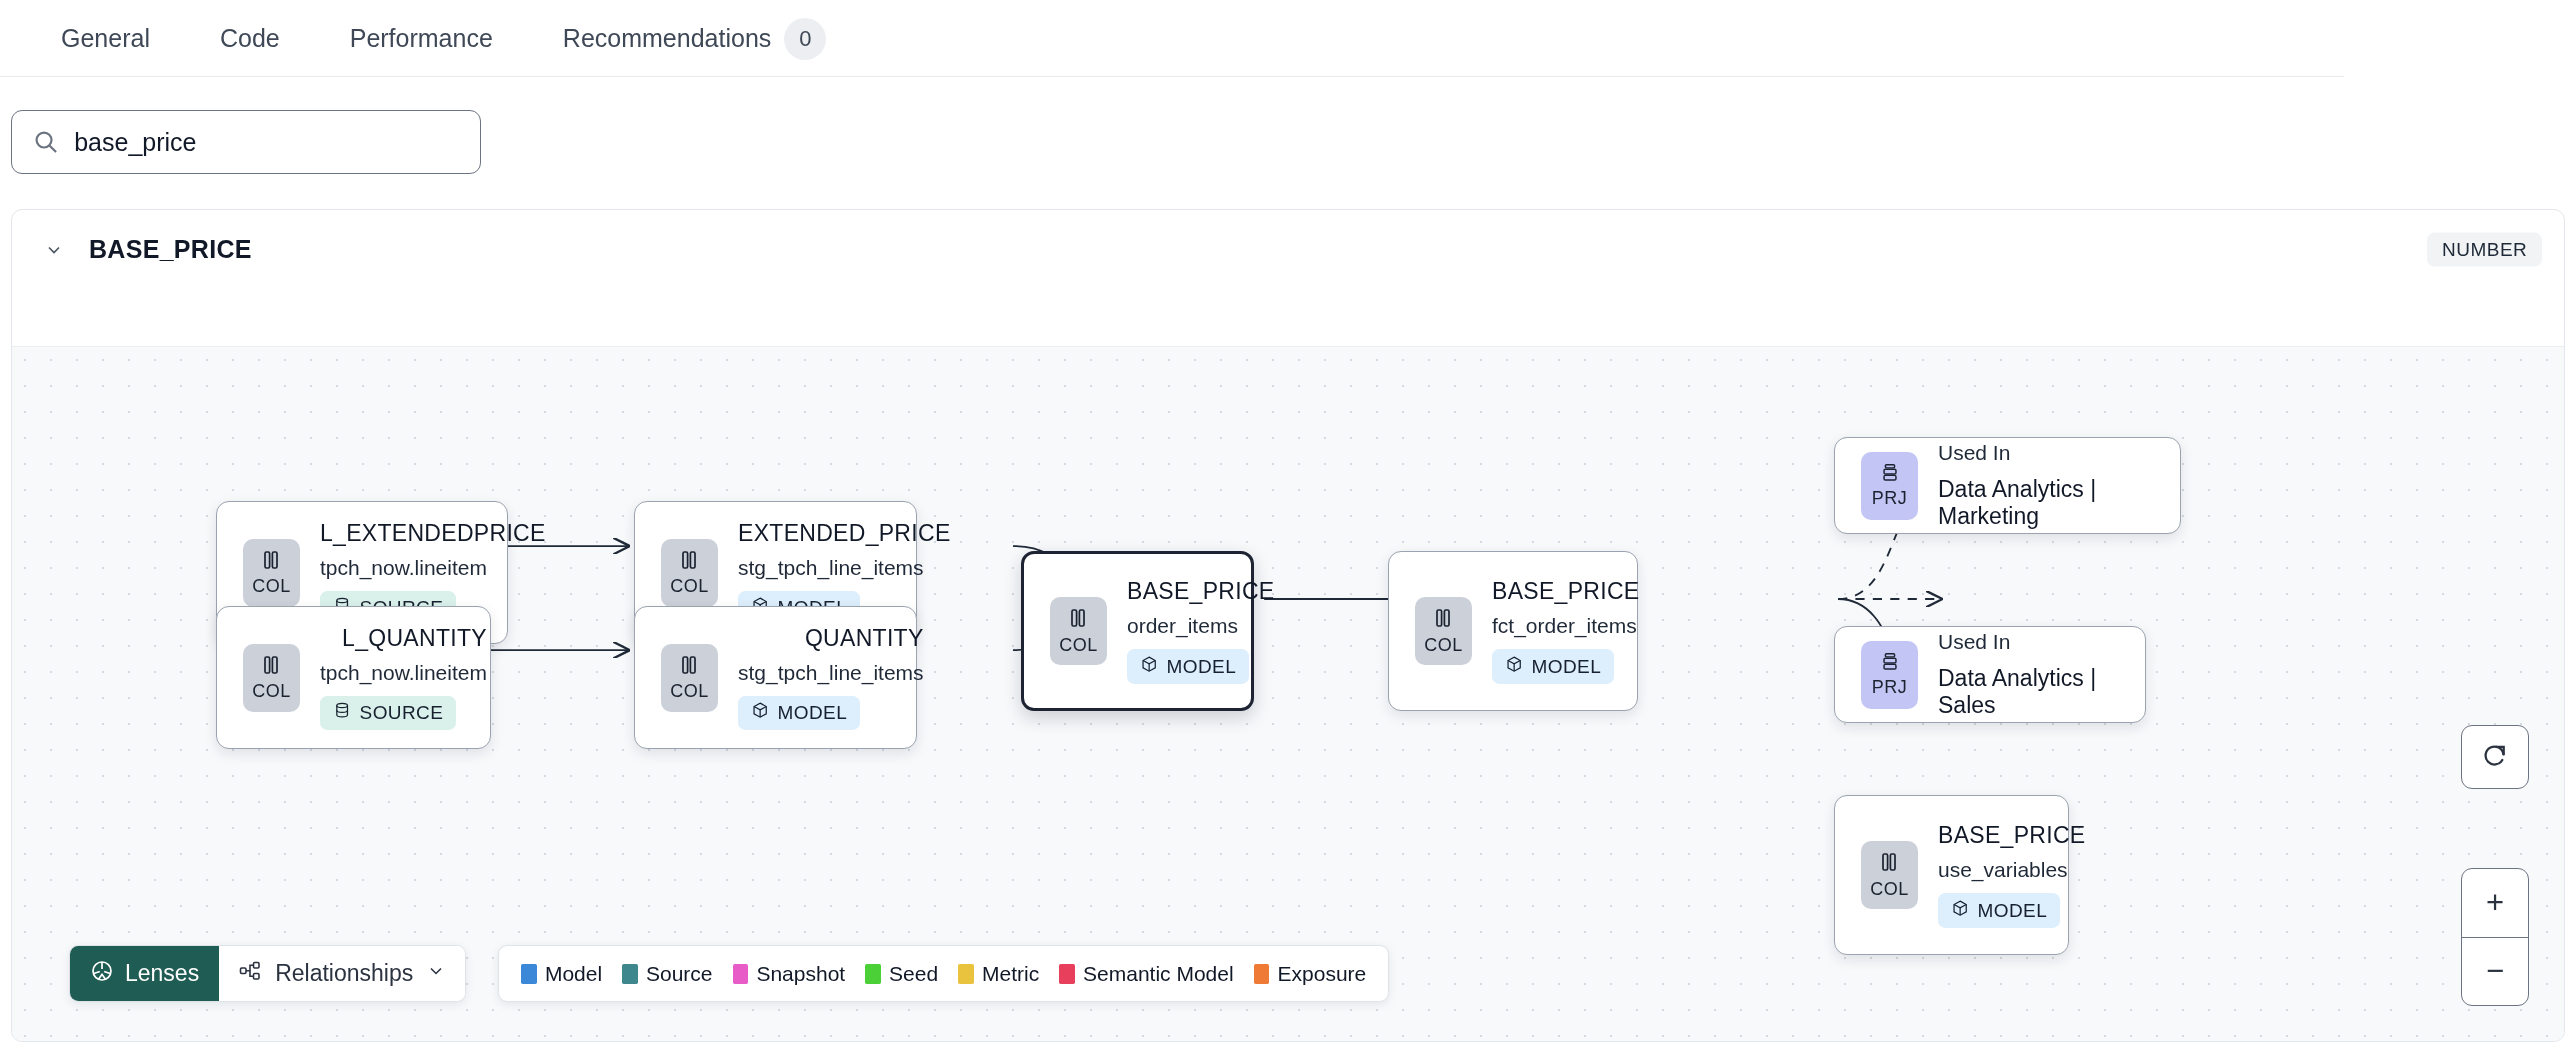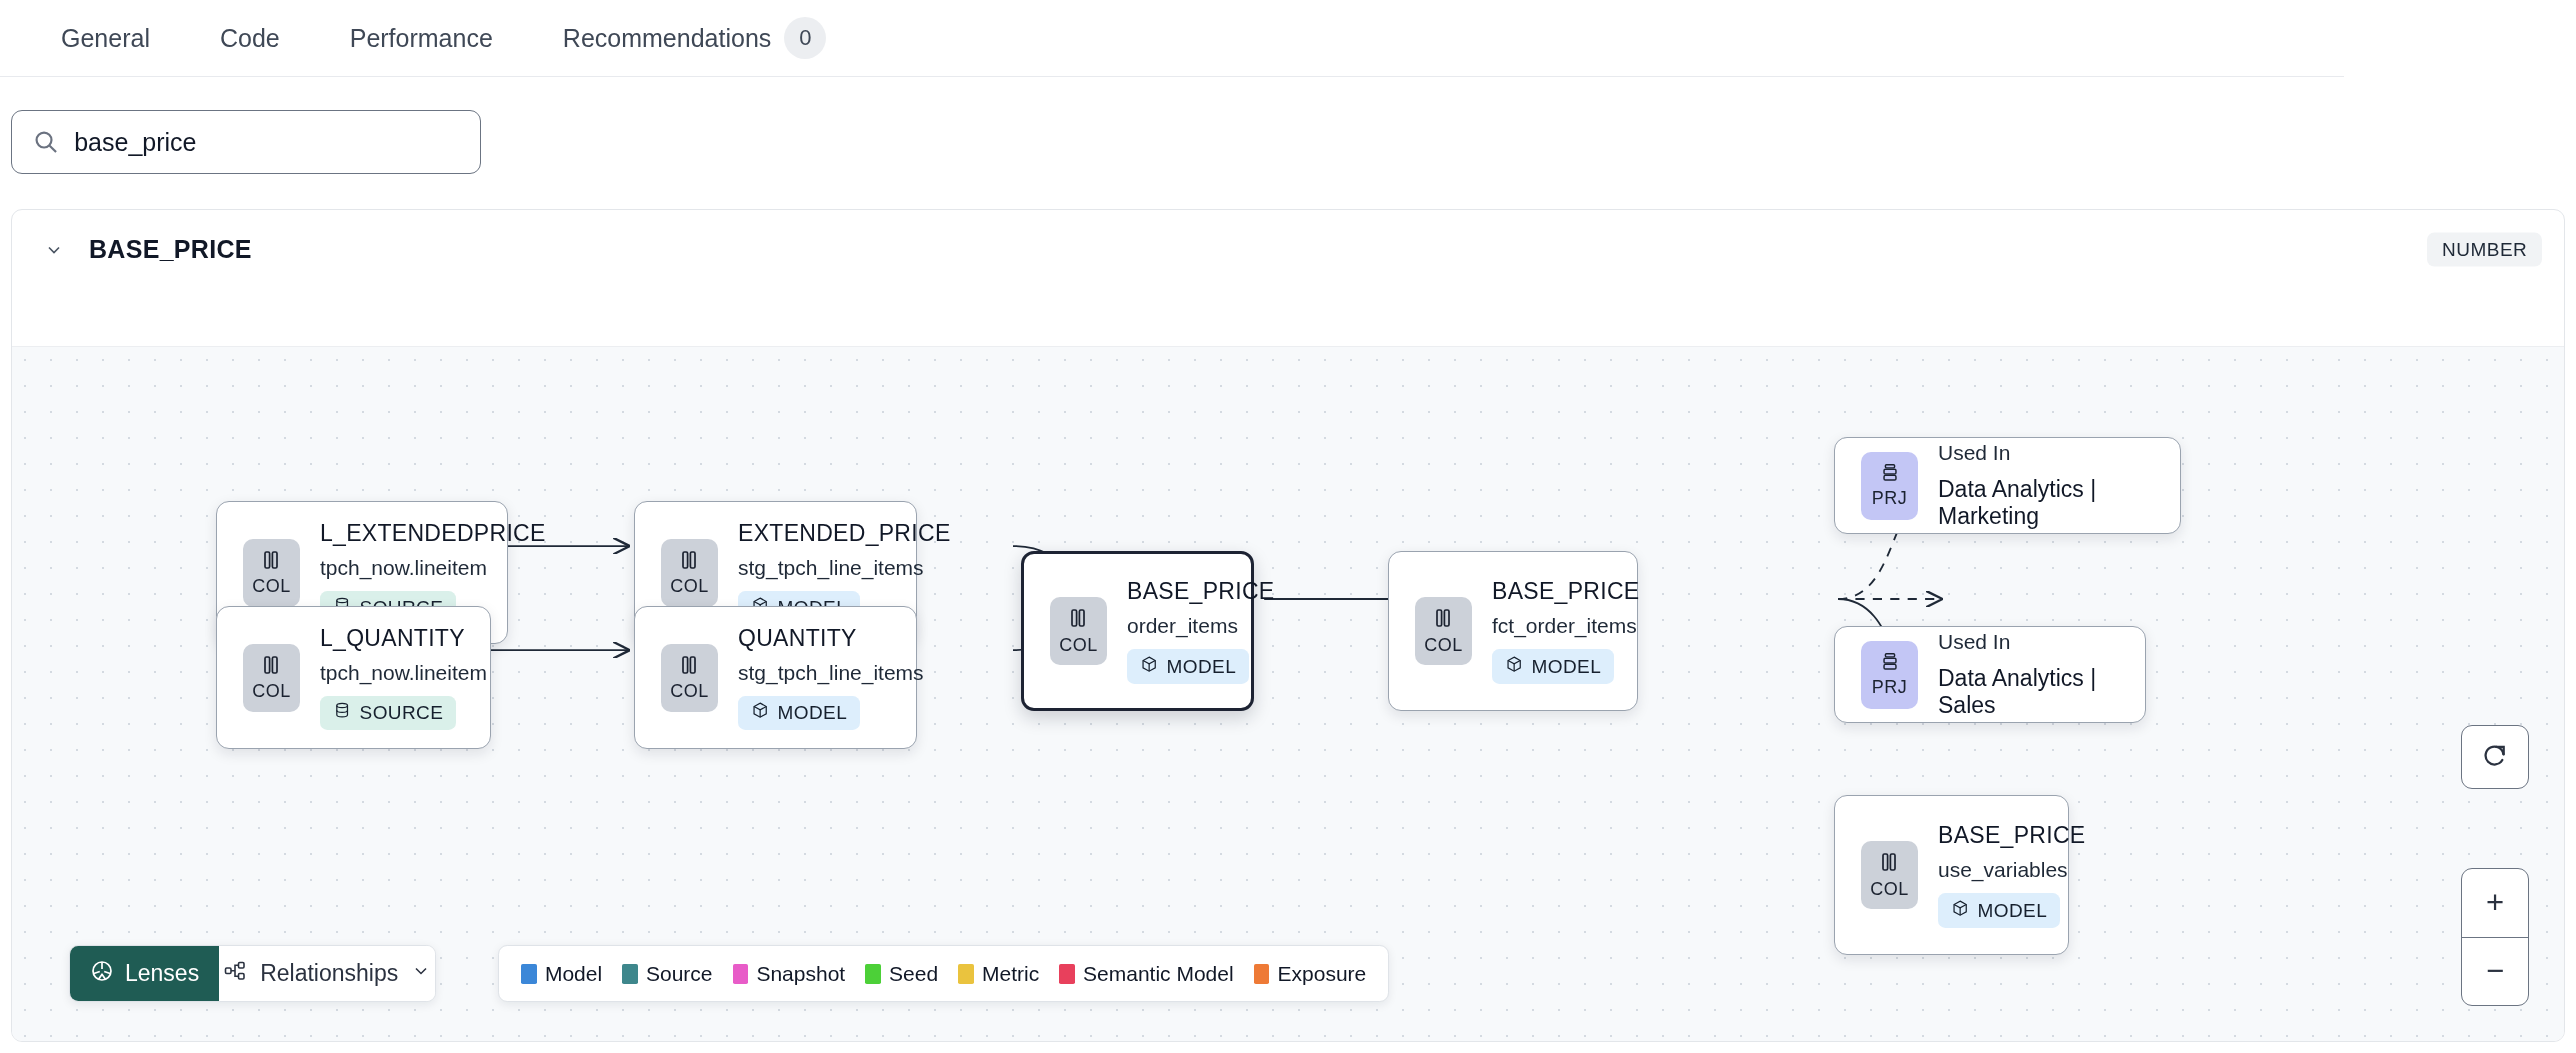--- a/index.html
+++ b/index.html
@@ -9,21 +9,21 @@
     background: #ffffff;
     color: #1f2937;
     overflow: hidden;
   }
 
   
   .tabbar {
     position: absolute; left: 0; top: 0;
     width: 2344px; height: 77px;
     border-bottom: 1.8px solid #e8eaee;
-    display: flex; align-items: center;
+    display: flex; 
   }
   .tab {
     position: relative;
     height: 77px;
     display: flex; align-items: center; gap: 13px;
     padding: 0 35px;
     font-size: 25px;
     color: #3f4856;
     cursor: pointer;
     white-space: nowrap;
@@ -116,21 +116,21 @@
     width: 57px; height: 68px;
     background: #ccd1d9; border-radius: 10px;
     display: flex; flex-direction: column;
     align-items: center; justify-content: center;
     gap: 1.8px; flex: none;
     margin-left: 26px;
   }
   .node-badge.prj { background: #c3c6f5; }
   .node-badge-label { font-size: 18px; color: #1b2230; letter-spacing: 0.5px; }
   .node-body { padding-left: 20px; padding-right: 16px; }
-  .node-name { font-size: 23px; color: #111827; letter-spacing: 0.3px; margin-bottom: 9.2px; }
+  .node-name { font-size: 23px; color: #111827; letter-spacing: 0.3px; margin-bottom: 9.2px; text-align: right; }
   .node-sub  { font-size: 21px; color: #1f2937; }
   .node-tag {
     display: inline-flex; align-items: center; gap: 8.3px;
     margin-top: 11px; padding: 5.5px 13px;
     border-radius: 7.3px; font-size: 19px; color: #16202e;
     letter-spacing: 0.4px;
   }
   .node-tag.model  { background: #ddeefc; }
   .node-tag.source { background: #daf0ea; }
   .node-usedin { font-size: 21px; color: #1f2937; margin-bottom: 11px; }
@@ -167,21 +167,21 @@
     background: #fff; overflow: hidden;
     box-shadow: 0 2.8px 9.2px rgba(17,24,39,.08);
   }
   .lens-btn {
     background: #1f5c54; color: #fff;
     display: flex; align-items: center; gap: 11px;
     padding: 0 20px; font-size: 23px; cursor: pointer;
   }
   .rel-btn {
     display: flex; align-items: center; gap: 13px;
-    padding: 0 4px; font-size: 23px; color: #2b3240;
+    padding: 0 19px; font-size: 23px; color: #2b3240;
     cursor: pointer; background: #fff;
   }
   .legend {
     position: absolute; left: 486px; bottom: 39px;
     height: 57px;
     border: 1.8px solid #dfe3e8; border-radius: 9.2px; background: #fff;
     display: flex; align-items: center; gap: 20px;
     padding: 0 22px;
     box-shadow: 0 2.8px 9.2px rgba(17,24,39,.08);
   }

